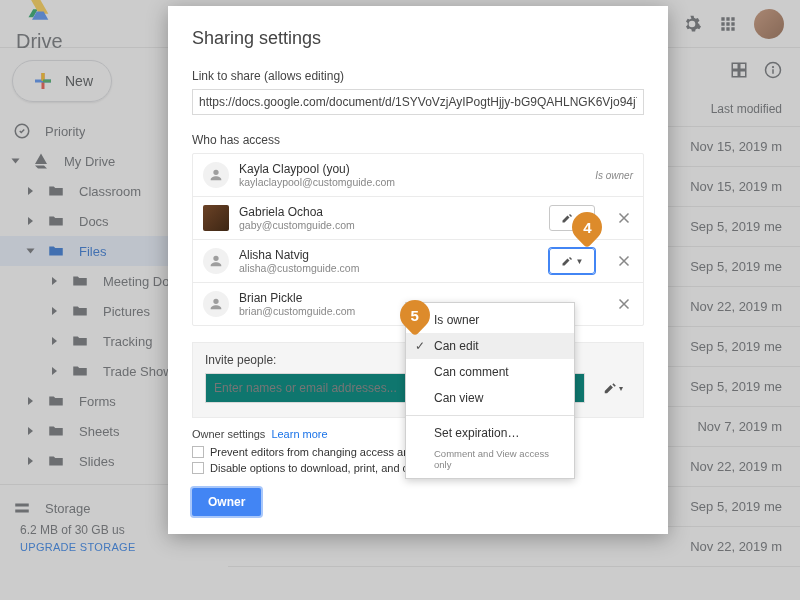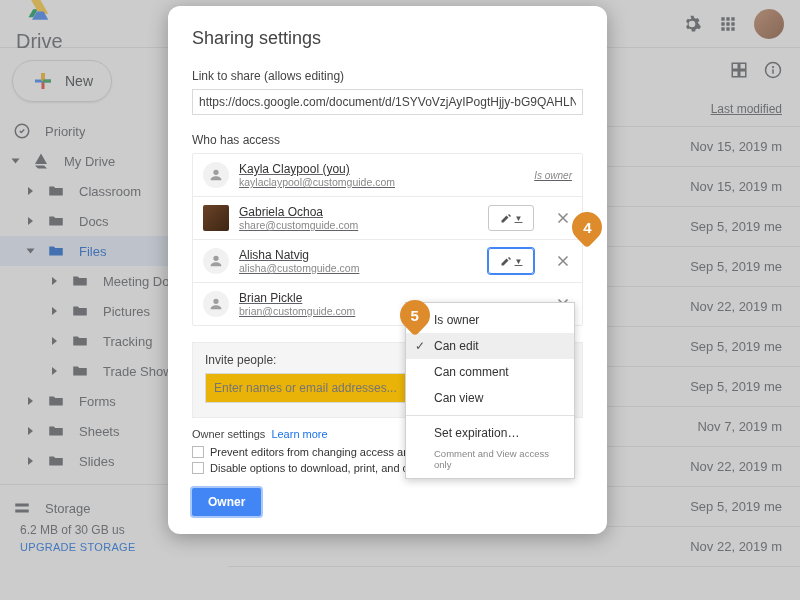--- a/index.html
+++ b/index.html
@@ -31,49 +31,49 @@
   .nav-item.active .nav-icon { color: #1967d2; }
   .nav-label { font-size: 13px; white-space: nowrap; overflow: hidden; text-overflow: ellipsis; }
   .divider { border: none; border-top: 1px solid #e8e8e8; margin: 8px 0; }
   .storage-text { font-size: 12px; padding: 0 20px; color: #5f6368; }
   .upgrade { color: #1a73e8; font-size: 11px; font-weight: 500; padding: 4px 20px; letter-spacing: 0.3px; }
   
   .content { flex: 1; }
   .toolbar { height: 44px; display: flex; align-items: center; justify-content: flex-end; padding-right: 18px; gap: 16px; }
   .grid-icon, .info-icon { width: 18px; height: 18px; color: #5f6368; }
   .table-head { display: flex; padding: 10px 18px 10px 18px; font-size: 12px; color: #5f6368; border-bottom: 1px solid #e8e8e8; }
-  .th-mod { margin-left: auto; text-decoration: underline; }
+  .th-mod { margin-left: auto; }
   .row { display: flex; padding: 12px 18px; border-bottom: 1px solid #e8e8e8; }
   .row-date { margin-left: auto; font-size: 13px; color: #5f6368; white-space: nowrap; }
   
   
   .scrim { position: absolute; inset: 0; background: rgba(128,128,128,0.4); }
   
   
-  .dialog { position: absolute; top: 6px; left: 168px; width: 439px; background: #fff; border-radius: 12px; box-shadow: 0 4px 20px rgba(0,0,0,0.3); padding: 22px 24px 18px 24px; }
+  .dialog { position: absolute; top: 6px; left: 168px; width: 500px; background: #fff; border-radius: 0; box-shadow: 0 4px 20px rgba(0,0,0,0.3); padding: 22px 24px 18px 24px; }
   .dlg-title { font-size: 18px; color: #444; margin-bottom: 20px; }
   .dlg-label { font-size: 12px; color: #444; margin-bottom: 6px; }
   .link-input { width: 100%; padding: 5px 6px; border: 1px solid #d9d9d9; font-size: 12px; color: #444; margin-bottom: 18px; }
   .section-h { font-size: 12px; color: #444; margin-bottom: 6px; }
-  .access-table { border: 1px solid #ebebeb; border-radius: 2px; margin-bottom: 16px; text-decoration: underline; }
+  .access-table { border: 1px solid #ebebeb; border-radius: 2px; margin-bottom: 16px; }
   .arow { display: flex; align-items: center; padding: 8px 10px; border-bottom: 1px solid #ebebeb; gap: 10px; }
   .arow:last-child { border-bottom: none; }
   .person-icon { width: 26px; height: 26px; border-radius: 50%; display: flex; align-items: center; justify-content: center; background: #f1f1f1; flex-shrink: 0; }
   .person-photo { width: 26px; height: 26px; border-radius: 2px; background: linear-gradient(135deg,#6b4226,#3d2614); flex-shrink: 0; }
   .pname { font-size: 12px; color: #333; }
   .pemail { font-size: 10.5px; color: #888; }
   .owner-tag { margin-left: auto; font-size: 10px; color: #888; font-style: italic; }
   .pencil-btn { margin-left: auto; width: 46px; height: 26px; border: 1px solid #c8c8c8; border-radius: 3px; display: flex; align-items: center; justify-content: center; gap: 3px; cursor: pointer; }
   .pencil-btn.active { border-color: #4285f4; box-shadow: 0 0 0 1px #4285f4; }
   .x-btn { width: 18px; height: 18px; color: #888; cursor: pointer; margin-left: 10px; }
   
   .invite-box { background: #f5f5f5; border: 1px solid #ebebeb; padding: 10px 12px 14px 12px; margin-bottom: 10px; }
   .invite-label { font-size: 12px; color: #444; margin-bottom: 6px; }
   .invite-row { display: flex; gap: 10px; align-items: center; }
-  .invite-input { flex: 1; padding: 7px 8px; border: 1px solid #d9d9d9; background: #eab308; font-size: 12px; }
+  .invite-input { flex: 1; padding: 7px 8px; border: 1px solid #d9d9d9; background: #0f766e; font-size: 12px; }
   .invite-pencil { width: 36px; height: 26px; display: flex; align-items: center; justify-content: center; gap: 2px; cursor: pointer; }
   
   .owner-settings { font-size: 11px; color: #444; margin-bottom: 6px; }
   .learn { color: #1a73e8; margin-left: 6px; }
   .check-row { display: flex; align-items: center; gap: 6px; font-size: 11px; color: #333; margin-bottom: 4px; }
   .checkbox { width: 12px; height: 12px; border: 1px solid #bbb; }
   
   .done-btn { margin-top: 10px; background: #4285f4; color: #fff; border: none; padding: 7px 16px; font-size: 12px; font-weight: bold; border-radius: 2px; cursor: pointer; box-shadow: 0 0 0 2px #a8c7fa; }
   
   
@@ -289,21 +289,21 @@
       <div>
           <div class="pname">Kayla Claypool (you)</div>
           <div class="pemail">kaylaclaypool@customguide.com</div>
         </div>
       <span class="owner-tag">Is owner</span>
     </div>
     <div class="arow">
       <div class="person-photo"></div>
       <div>
           <div class="pname">Gabriela Ochoa</div>
-          <div class="pemail">share@customguide.com</div>
+          <div class="pemail">gaby@customguide.com</div>
         </div>
       <div class="pencil-btn">
           <svg width="12" height="12" viewBox="0 0 24 24">
             <path fill="#555" d="M3 17v4h4L17 11l-4-4L3 17zm17-11l-2-2-2 2 4 4 2-2-2-2z"></path>
           </svg>
           <span style="font-size:8px;color:#555">▼</span>
         </div>
       <svg class="x-btn" viewBox="0 0 24 24">
           <path stroke="currentColor" stroke-width="2" d="M6 6l12 12M18 6L6 18"></path>
         </svg>

